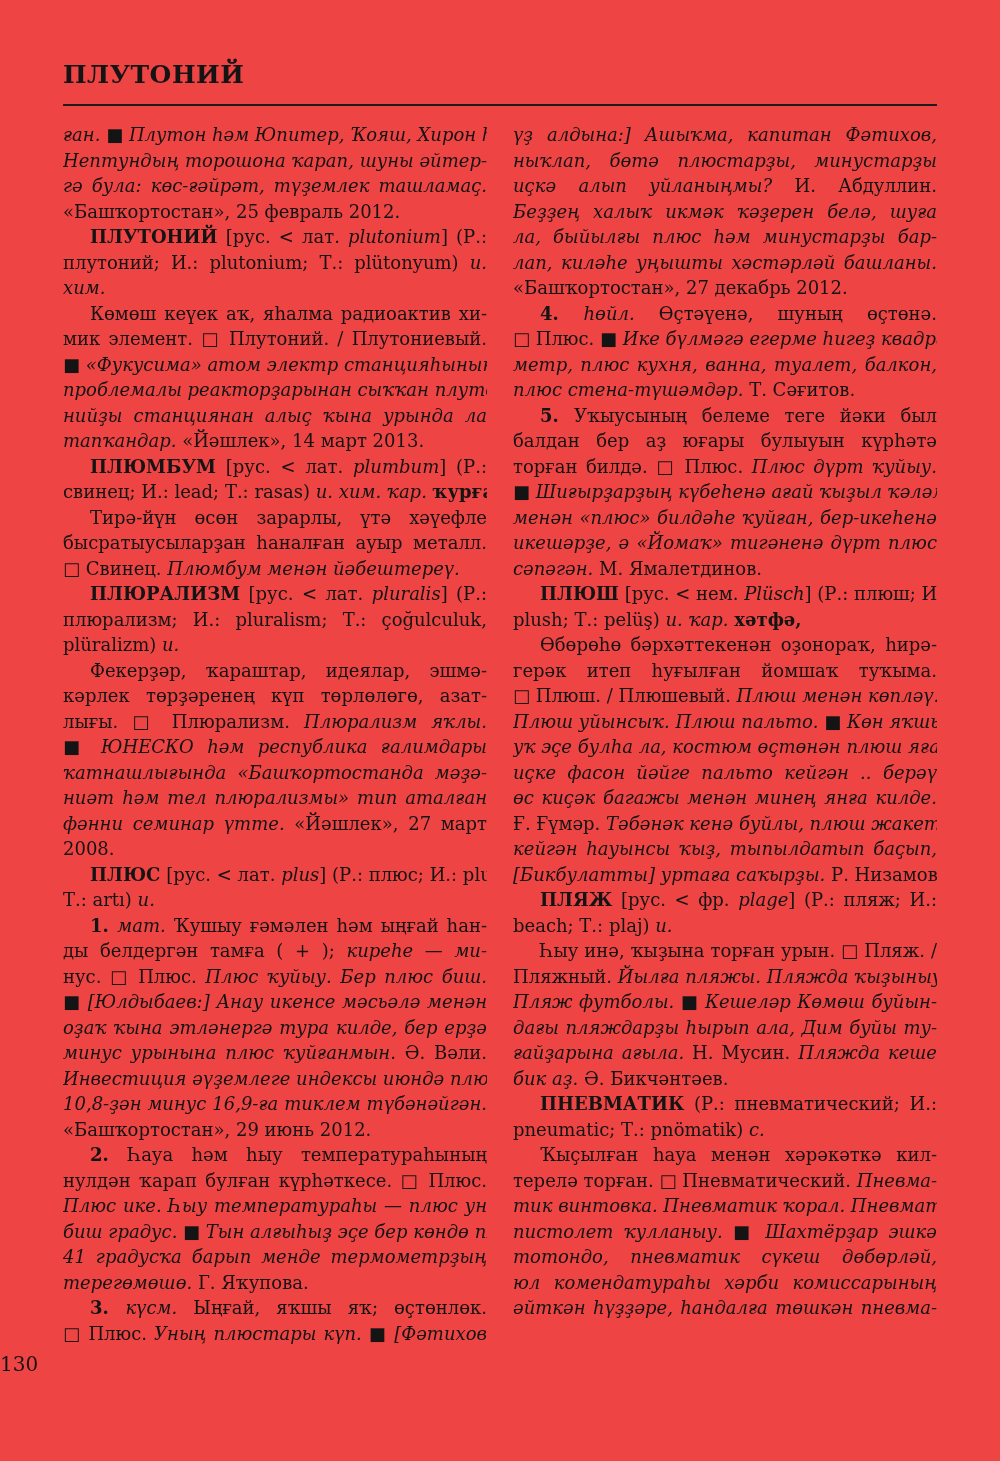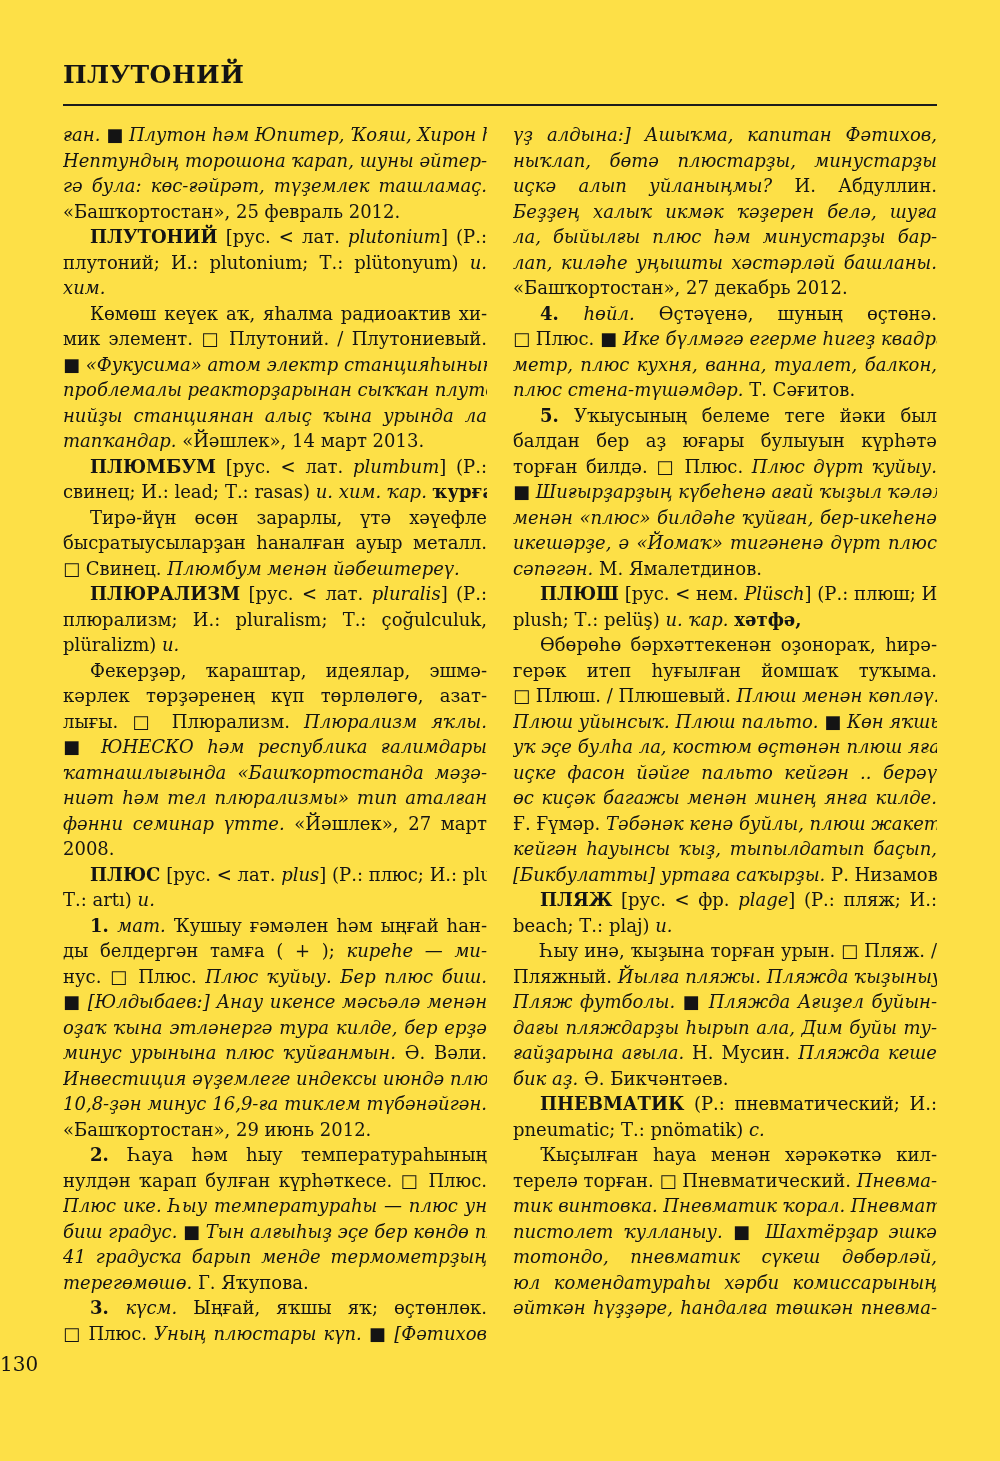--- a/index.html
+++ b/index.html
@@ -1,18 +1,18 @@
 <!DOCTYPE html>
 <html><head>
 <meta charset="utf-8">
 <style>
   html,body{margin:0;padding:0;background:#e8e8e6;}
   .page{
     position:relative;width:1000px;height:1461px;margin:0 auto;
-    background:#fde047;color:#141414;
+    background:#ef4444;color:#141414;
     font-family:"DejaVu Serif","DejaVu Sans",serif;
     overflow:hidden;
   }
   .running-head{
     position:absolute;left:63px;top:60px;
     font-size:25px;font-weight:bold;letter-spacing:.5px;
   }
   .head-rule{
     position:absolute;left:63px;top:104px;width:874px;height:2px;
     background:#1c1c1c;
@@ -121,21 +121,21 @@
         <div class="line"><span class="it">уҡ эҫе булһа ла, костюм өҫтөнән плюш яғалы</span></div>
         <div class="line"><span class="it">иҫке фасон йәйге пальто кейгән .. берәү</span></div>
         <div class="line"><span class="it">өс киҫәк багажы менән минең янға килде.</span></div>
         <div class="line"><span>Ғ. Ғүмәр. </span><span class="it">Тәбәнәк кенә буйлы, плюш жакет</span></div>
         <div class="line"><span class="it">кейгән һауынсы ҡыҙ, тыпылдатып баҫып,</span></div>
         <div class="line end"><span class="it">[Бикбулатты] уртаға саҡырҙы. </span><span>Р. Низамов.</span></div>
         <div class="line indent"><span class="bd">ПЛЯЖ</span><span> [рус. &lt; фр. </span><span class="it">plage</span><span>] (Р.: пляж; И.:</span></div>
         <div class="line end"><span>beach; Т.: plaj) </span><span class="it">и.</span></div>
         <div class="line indent"><span>Һыу инә, ҡыҙына торған урын. □ Пляж. /</span></div>
         <div class="line"><span>Пляжный. </span><span class="it">Йылға пляжы. Пляжда ҡыҙыныу.</span></div>
-        <div class="line"><span class="it">Пляж футболы. </span><span>■ </span><span class="it">Пляжда Ағиҙел буйын-</span></div>
+        <div class="line"><span class="it">Пляж футболы. </span><span>■ </span><span class="it">Кешеләр Көмөш буйын-</span></div>
         <div class="line"><span class="it">дағы пляждарҙы һырып ала, Дим буйы ту-</span></div>
         <div class="line"><span class="it">ғайҙарына ағыла. </span><span>Н. Мусин. </span><span class="it">Пляжда кеше</span></div>
         <div class="line end"><span class="it">бик аҙ. </span><span>Ә. Бикчәнтәев.</span></div>
         <div class="line indent"><span class="bd">ПНЕВМАТИК</span><span> (Р.: пневматический; И.:</span></div>
         <div class="line end"><span>pneumatic; Т.: pnömatik) </span><span class="it">с.</span></div>
         <div class="line indent"><span>Ҡыҫылған һауа менән хәрәкәткә кил-</span></div>
         <div class="line"><span>терелә торған. □ Пневматический. </span><span class="it">Пневма-</span></div>
         <div class="line"><span class="it">тик винтовка. Пневматик ҡорал. Пневматик</span></div>
         <div class="line"><span class="it">пистолет ҡулланыу. </span><span>■ </span><span class="it">Шахтёрҙар эшкә</span></div>
         <div class="line"><span class="it">тотондо, пневматик сүкеш дөбөрләй,</span></div>

